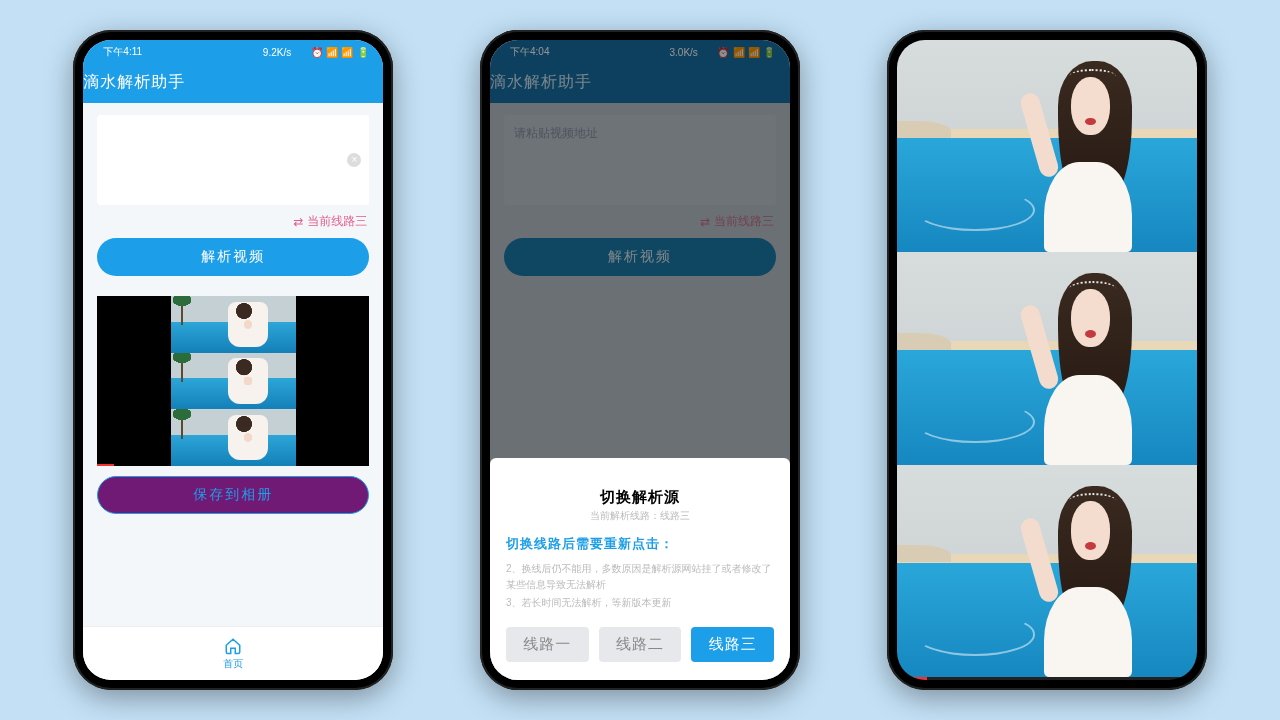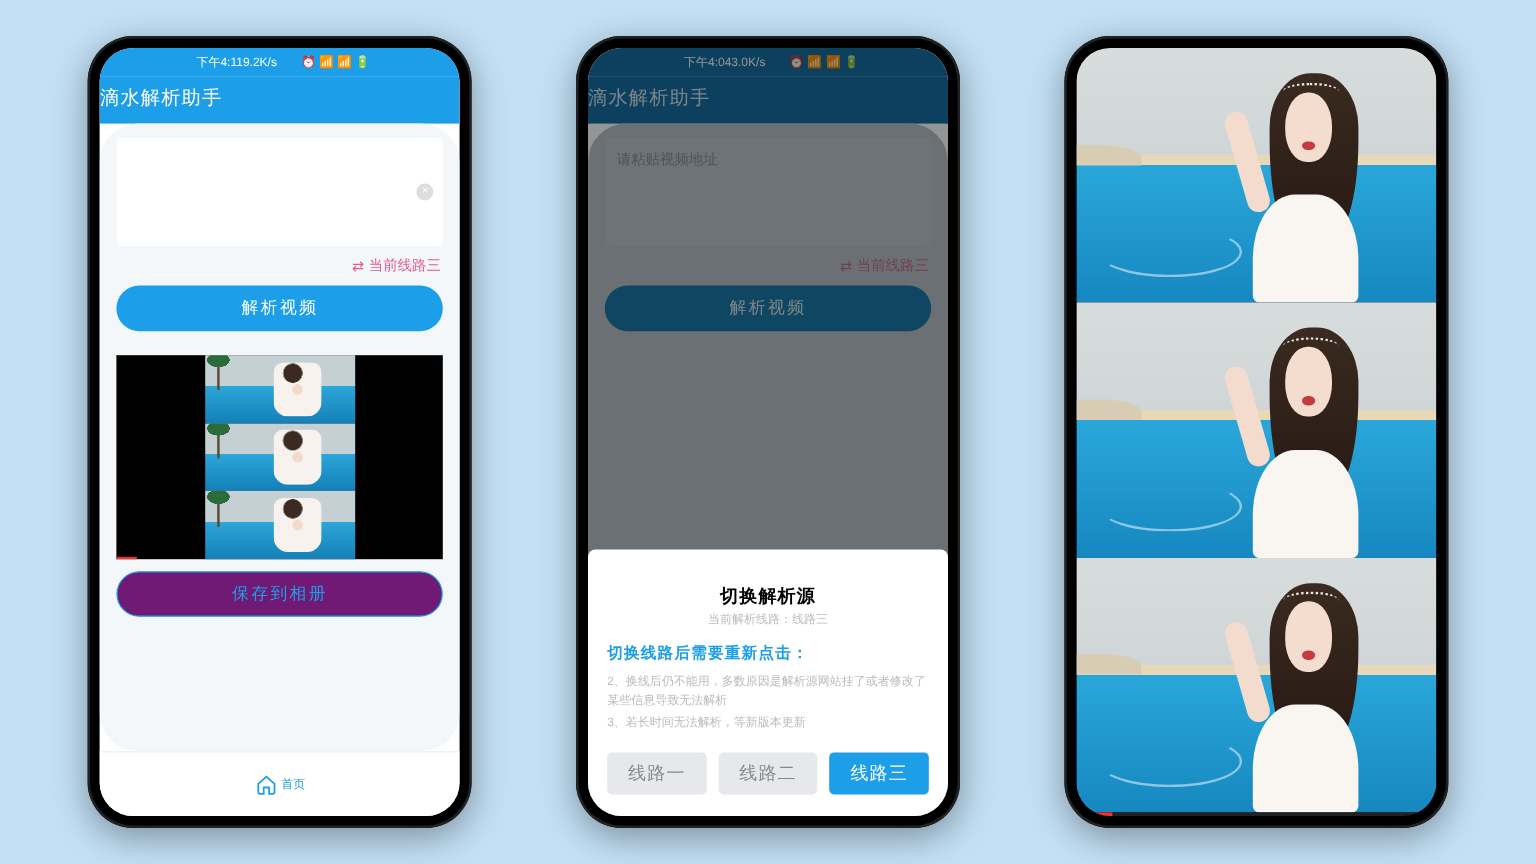--- a/index.html
+++ b/index.html
@@ -28,21 +28,21 @@
     background: #fff;
     border-radius: 28px;
     overflow: hidden;
     position: relative;
     display: flex;
     flex-direction: column;
   }
   .status-bar {
     height: 24px;
     display: flex;
-    justify-content: center;
+    justify-content: space-between;
     align-items: center;
     padding: 0 14px 0 20px;
     font-size: 10px;
     color: #fff;
     background: #1d9ee8;
   }
   .status-icons { display:flex; gap:20px; align-items:center; font-size:10px; }
   .app-header {
     background: #1d9ee8;
     color: #fff;
@@ -50,21 +50,20 @@
     padding: 8px 0 10px;
     font-size: 16px;
     letter-spacing: 1px;
   }
   .content {
     flex: 1;
     background: #f4f7fa;
     padding: 12px 14px;
     overflow: hidden;
     position: relative;
-    border-radius: 32px;
   }
   .input-box {
     background: #fff;
     height: 90px;
     border-radius: 4px;
     position: relative;
     padding: 10px;
     font-size: 12px;
     color: #aaa;
   }
@@ -150,21 +149,21 @@
   }
   .bottom-nav {
     height: 54px;
     display: flex;
     border-top: 1px solid #eee;
     background: #fff;
   }
   .nav-item {
     flex:1;
     display:flex;
-    flex-direction:row;
+    flex-direction:column;
     align-items:center;
     justify-content:center;
     gap:2px;
     font-size:10px;
     color:#888;
   }
   .nav-item.active { color:#1d9ee8; }
   .nav-icon { width:20px; height:18px; }
 
   

